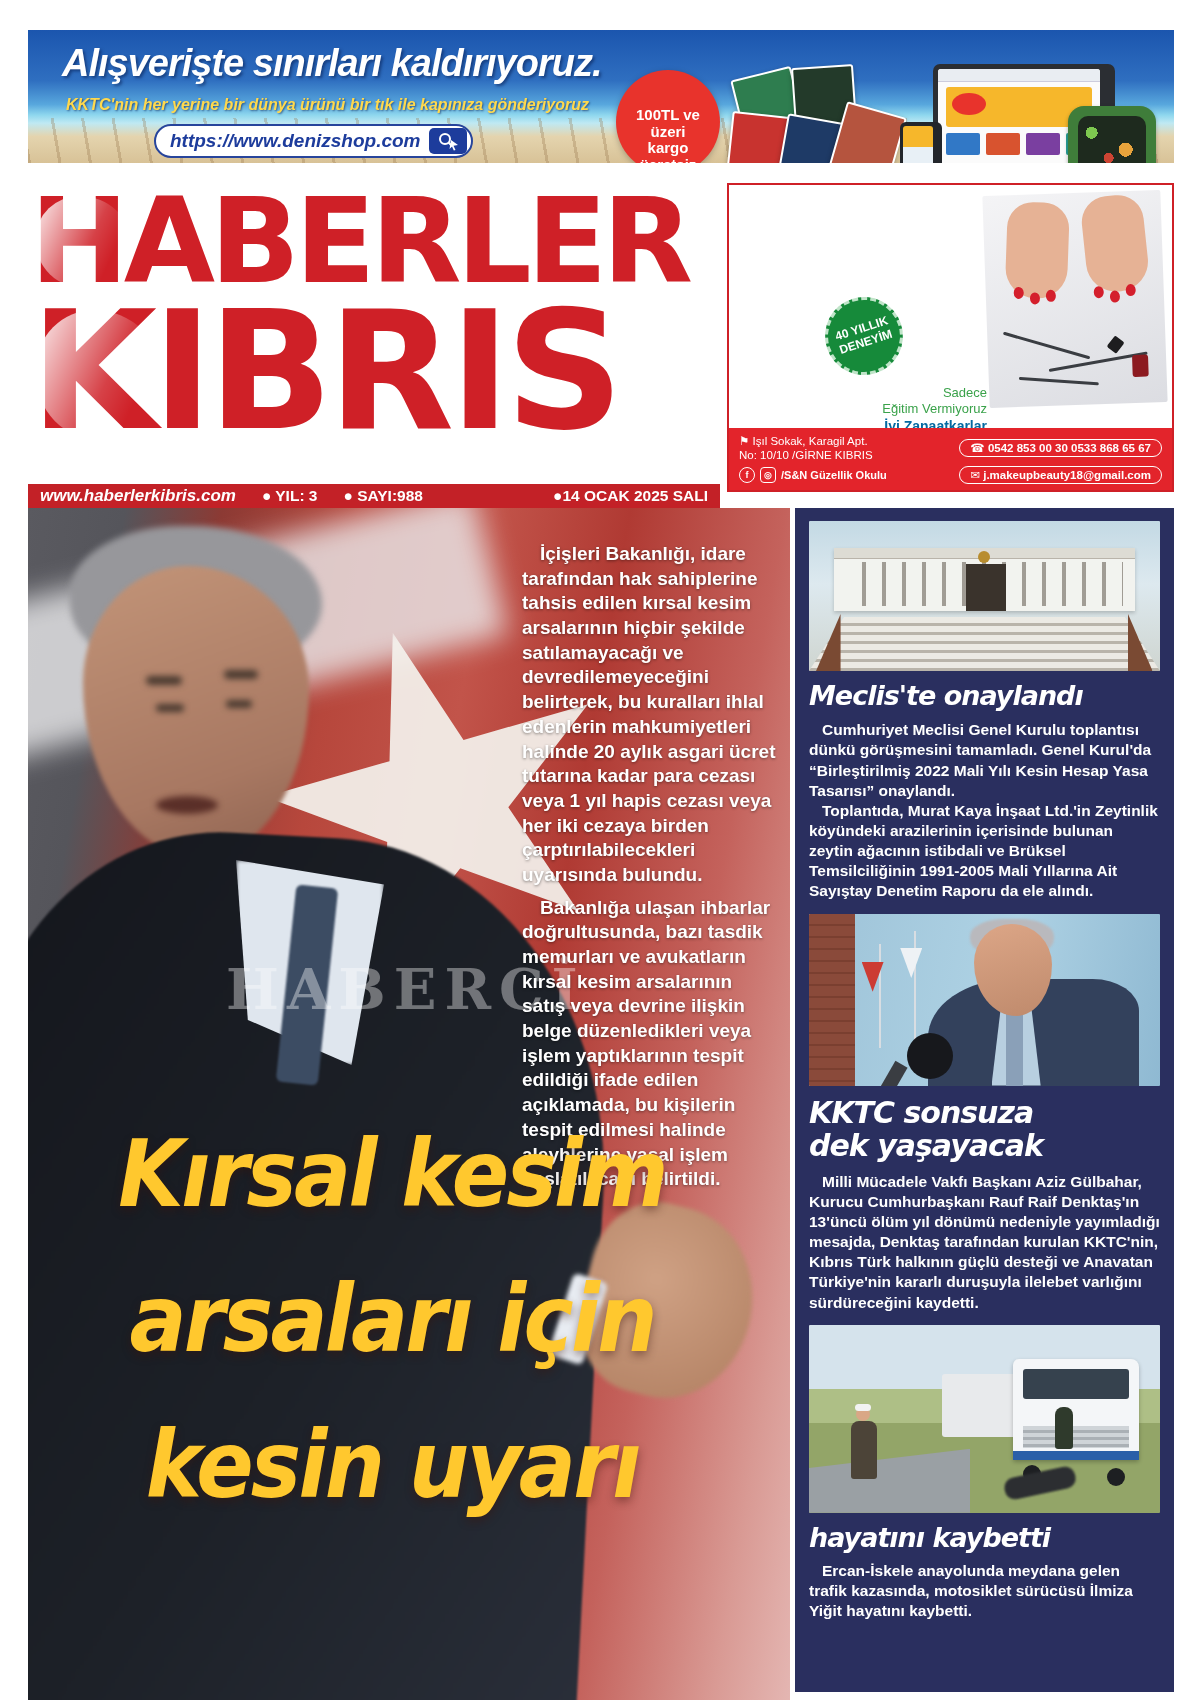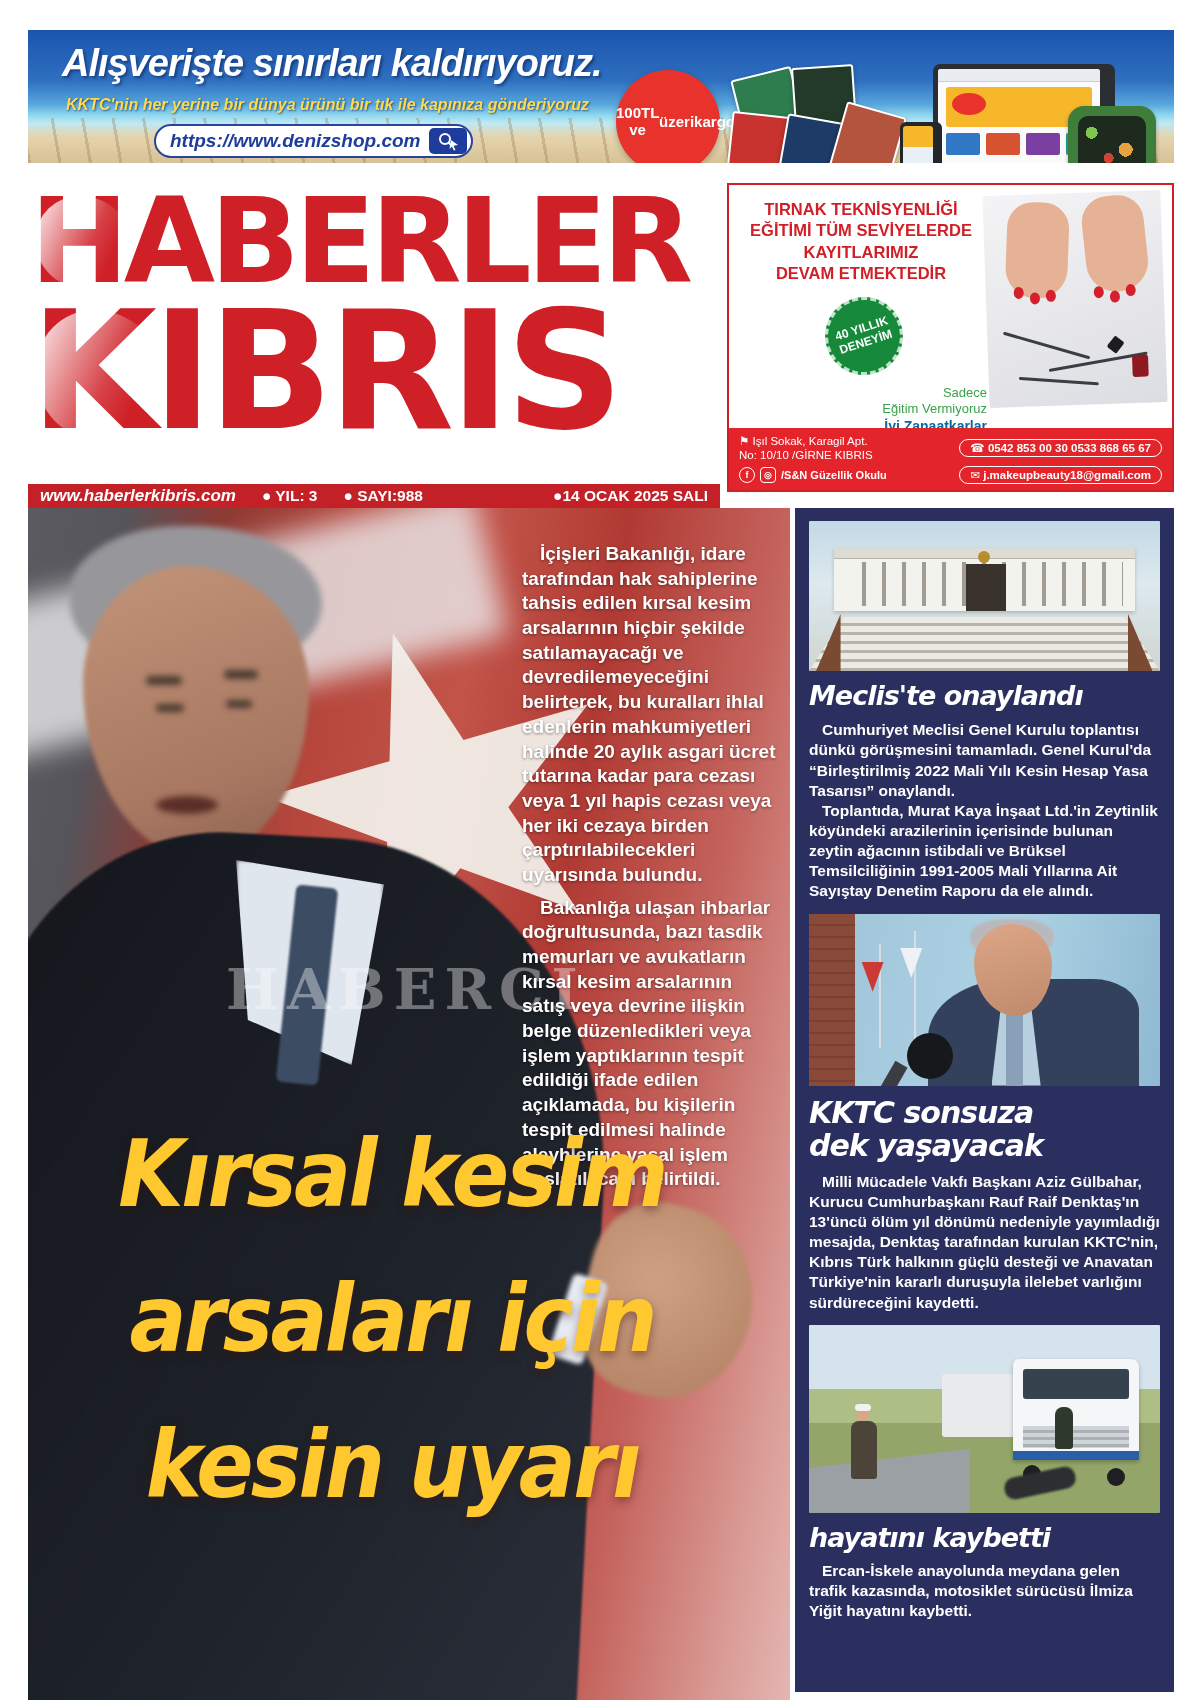--- a/index.html
+++ b/index.html
@@ -14,21 +14,21 @@
     background:repeating-linear-gradient(80deg,rgba(146,112,70,.30) 0 3px,transparent 3px 30px);}
   .banner-headline{left:34px;top:12px;font-size:38px;font-weight:800;font-style:italic;color:#fff;
     letter-spacing:-1px;text-shadow:2px 2px 3px rgba(8,30,80,.55);}
   .banner-sub{left:38px;top:66px;font-size:16px;font-weight:700;font-style:italic;color:#ffd94d;
     text-shadow:1px 1px 2px rgba(8,30,80,.6);}
   .url-pill{left:126px;top:94px;height:30px;background:#fff;border:2px solid #27459c;border-radius:17px;
     display:flex;align-items:center;gap:8px;padding:0 4px 0 14px;}
   .url-text{color:#1d3c9c;font-weight:800;font-style:italic;font-size:19px;}
   .url-btn{width:38px;height:26px;background:#1d3c9c;border-radius:5px;display:flex;align-items:center;justify-content:center;}
   .free-badge{left:588px;top:40px;width:104px;height:104px;border-radius:50%;background:#e8332c;
-    display:flex;flex-direction:row;align-items:center;justify-content:space-between;color:#fff;
+    display:flex;flex-direction:column;align-items:center;justify-content:flex-end;color:#fff;
     font-weight:800;font-size:15px;line-height:1.12;text-align:center;box-shadow:0 2px 6px rgba(0,0,0,.25);}
   .book{width:58px;height:84px;border-radius:3px;box-shadow:0 2px 5px rgba(0,0,0,.3);border:2px solid #fff;}
   .monitor{left:905px;top:34px;width:172px;height:104px;background:#2b2e33;border-radius:7px;padding:5px;}
   .mon-screen{width:162px;height:94px;background:#fbfbfb;border-radius:3px;overflow:hidden;position:relative;}
   .mon-top{height:12px;background:#e9edf2;border-bottom:1px solid #ccd;}
   .mon-banner{position:absolute;left:8px;top:18px;right:8px;height:40px;background:#f6b72b;border-radius:3px;}
   .mon-logo{position:absolute;left:14px;top:24px;width:34px;height:22px;background:#e8332c;border-radius:50%;}
   .mon-tile{position:absolute;top:64px;width:34px;height:22px;border-radius:2px;}
   .phone{left:872px;top:92px;width:36px;height:60px;background:#23262b;border-radius:6px;padding:4px 3px;}
   .phone-scr{width:30px;height:52px;background:linear-gradient(180deg,#f6b72b 40%,#e8f0f6 40%);border-radius:3px;}
@@ -220,26 +220,20 @@
   <div class="abs flag-swirl" style="left:36px;top:310px;width:128px;height:130px;"></div>
 
   <div class="abs dateline">
     <span class="dl-site">www.haberlerkibris.com</span>
     <span class="dl-item">● YIL: 3</span>
     <span class="dl-item">● SAYI:988</span>
     <span class="dl-date">●14 OCAK 2025 SALI</span>
   </div>
 
   <div class="abs sidead">
-    <div class="abs ad-head">
-      <div>TIRNAK TEKNİSYENLİĞİ</div>
-      <div>EĞİTİMİ TÜM SEVİYELERDE</div>
-      <div>KAYITLARIMIZ</div>
-      <div>DEVAM ETMEKTEDİR</div>
-    </div>
     <div class="abs ad-photo">
       <div class="hand" style="left:22px;top:8px;transform:rotate(4deg);"></div>
       <div class="hand" style="left:100px;top:4px;transform:rotate(-4deg);"></div>
       <div class="nail" style="left:28px;top:92px;"></div>
         <div class="nail" style="left:44px;top:98px;"></div>
       <div class="nail" style="left:60px;top:96px;"></div>
         <div class="nail" style="left:108px;top:94px;"></div>
       <div class="nail" style="left:124px;top:99px;"></div>
         <div class="nail" style="left:140px;top:93px;"></div>
       <div class="tool" style="left:14px;top:150px;width:90px;transform:rotate(18deg);"></div>

